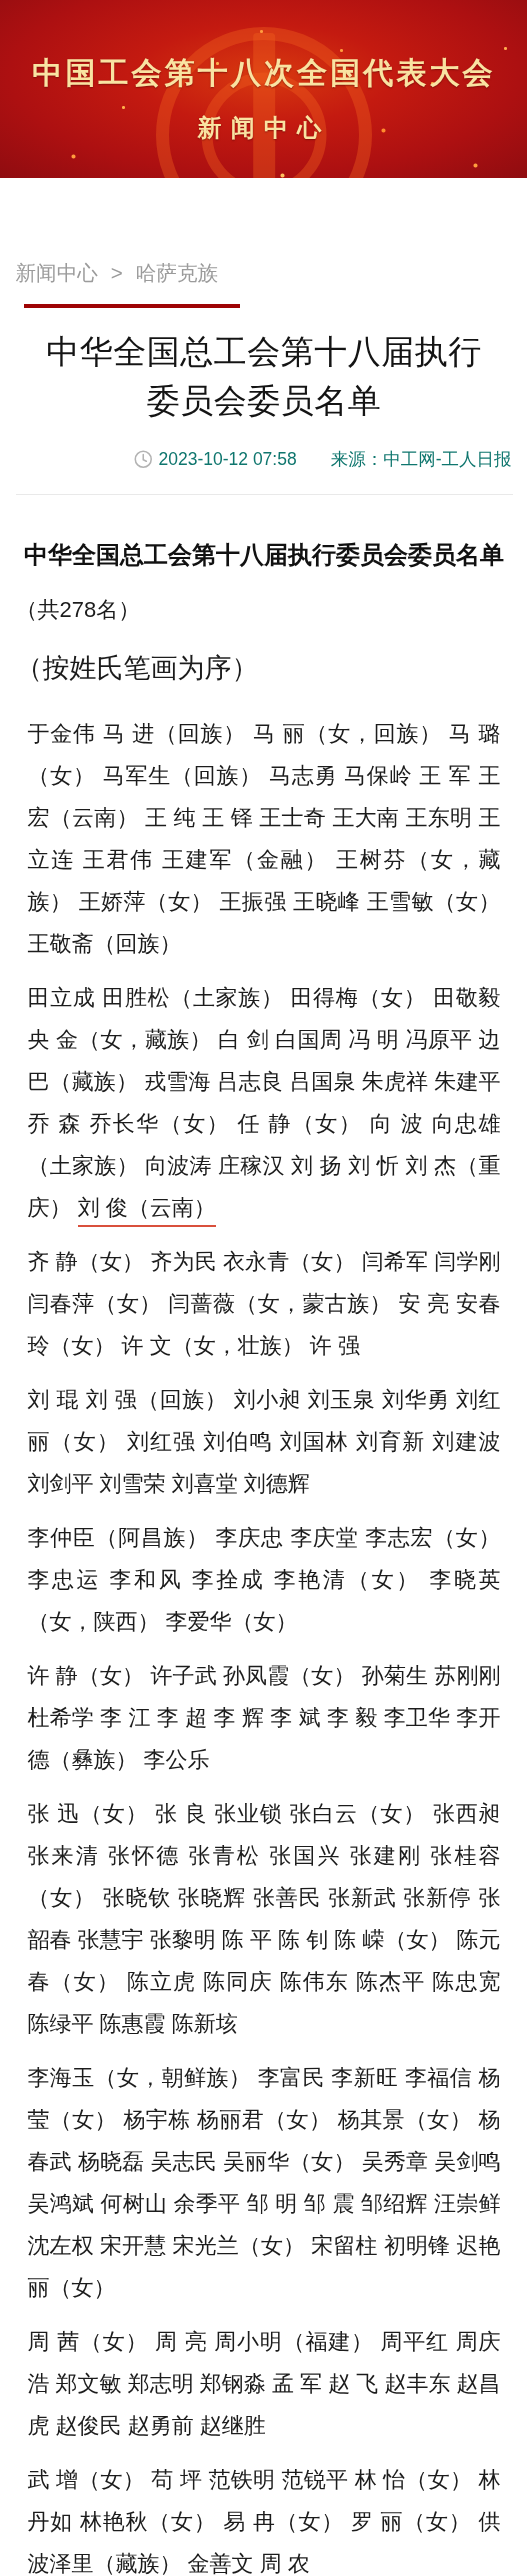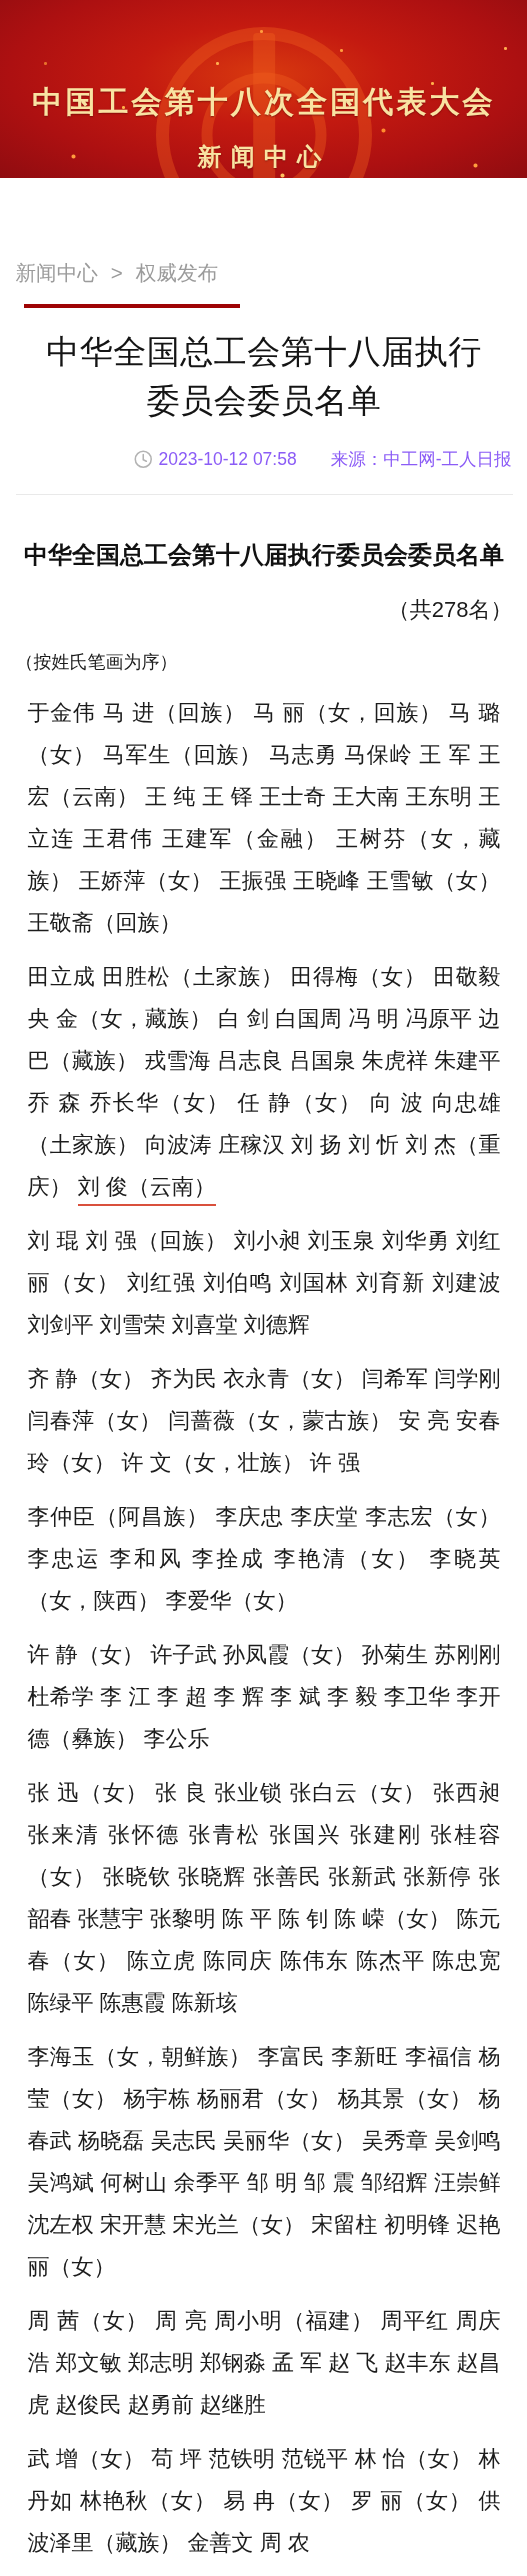--- a/index.html
+++ b/index.html
@@ -35,21 +35,21 @@
     position:absolute; left:0; top:0; width:2.6px; height:2.6px; border-radius:50%;
     background:transparent;
     box-shadow:
       72px 155px 0 0.5px #ff9d3e, 122px 106px 0 0 #ffb04a, 171px 183px 0 0.5px #ff8b2e,
       216px 62px 0 0 #ffae4e, 281px 174px 0 0.5px #ffc160, 340px 49px 0 0 #ff9d3e,
       382px 129px 0 0.5px #ff8b2e, 431px 82px 0 0 #ffb04a, 474px 164px 0 0.5px #ff9d3e,
       44px 62px 0 0 #e8702a, 504px 47px 0 0 #ffae4e, 260px 30px 0 0 #ff9d3e;
   }
   .banner-title {
     position:relative; z-index:2;
-    margin:0; padding-top:82px;
+    margin:0; padding-top:53px;
     text-align:center;
     font-size:30px; font-weight:bold; letter-spacing:3.1px;
     color:#f9e3a2;
     text-shadow:0 1px 1.5px rgba(90,5,5,.55);
   }
   .banner-sub {
     position:relative; z-index:2;
     margin-top:17.5px;
     text-align:center;
     font-size:24px; font-weight:bold; letter-spacing:9.3px;
@@ -78,38 +78,38 @@
     margin:18.5px auto 0;
     text-align:center;
     font-size:33px; font-weight:400; line-height:1.5;
     color:#141414;
     letter-spacing:0.5px;
   }
   .meta {
     display:flex; justify-content:flex-end; align-items:center;
     padding-right:16.5px;
     margin-top:21.6px;
-    font-size:17.5px; color:#8b5cf6;
+    font-size:17.5px; color:#0f766e;
   }
   .meta .clock { width:18.5px; height:18.5px; margin-right:6.2px; flex:none; }
   .meta .source-wrap { margin-left:34px; }
   .head-divider {
     border:none; border-top:1px solid #e9e9e9;
     margin:23px 15.5px 0 15.5px;
   }
 
   
   .article-body { padding:0 15.5px; color:#1c1c1c; }
   .body-title {
     margin:44px 0 0 0;
     text-align:center;
     font-size:24px; font-weight:700; color:#111111;
   }
-  .count-note { margin-top:24px; text-align:right; font-size:22px; }
-  .order-note { margin-top:25px; text-align:left; font-size:18px; }
+  .count-note { margin-top:24px; text-align:left; font-size:22px; }
+  .order-note { margin-top:25px; text-align:left; font-size:27px; }
   .name-list { margin-top:9.3px; }
   .name-list p {
     margin:12px;
     font-size:22px;
     line-height:42px;
     text-align:justify;
     word-break:break-all;
   }
   .underline-red {
     border-bottom:2.6px solid #d9503c;
@@ -122,21 +122,21 @@
 <div class="banner">
   <div class="emblem"></div>
   <div class="sparkles"></div>
   <div class="banner-title">中国工会第十八次全国代表大会</div>
   <div class="banner-sub">新闻中心</div>
 </div>
 
 <div class="breadcrumb">
   <span>新闻中心</span>
   <span class="sep">&gt;</span>
-  <span>权威发布</span>
+  <span>哈萨克族</span>
 </div>
 
 <div class="red-bar"></div>
 
 <h1 class="article-title">中华全国总工会第十八届执行委员会委员名单</h1>
 
 <div class="meta">
   <svg class="clock" viewBox="0 0 36 36">
     <circle cx="18" cy="18" r="15.5" fill="none" stroke="#b3b3b3" stroke-width="3"></circle>
     <path d="M18 9 L18 19 L24 22" fill="none" stroke="#b3b3b3" stroke-width="3" stroke-linecap="round"></path>
@@ -148,22 +148,22 @@
 <hr class="head-divider">
 
 <div class="article-body">
   <p class="body-title">中华全国总工会第十八届执行委员会委员名单</p>
   <p class="count-note">（共278名）</p>
   <p class="order-note">（按姓氏笔画为序）</p>
 
   <div class="name-list">
       <p><span>于金伟 马 进（回族） 马 丽（女，回族） 马 璐（女） 马军生（回族） 马志勇 马保岭 王 军 王 宏（云南） 王 纯 王 铎 王士奇 王大南 王东明 王立连 王君伟 王建军（金融） 王树芬（女，藏族） 王娇萍（女） 王振强 王晓峰 王雪敏（女） 王敬斋（回族）</span></p>
       <p><span>田立成 田胜松（土家族） 田得梅（女） 田敬毅 央 金（女，藏族） 白 剑 白国周 冯 明 冯原平 边 巴（藏族） 戎雪海 吕志良 吕国泉 朱虎祥 朱建平 乔 森 乔长华（女） 任 静（女） 向 波 向忠雄（土家族） 向波涛 庄稼汉 刘 扬 刘 忻 刘 杰（重庆） </span><span class="underline-red">刘 俊（云南）</span></p>
+      <p><span>齐 静（女） 齐为民 衣永青（女） 闫希军 闫学刚 闫春萍（女） 闫蔷薇（女，蒙古族） 安 亮 安春玲（女） 许 文（女，壮族） 许 强</span></p>
       <p><span>刘 琨 刘 强（回族） 刘小昶 刘玉泉 刘华勇 刘红丽（女） 刘红强 刘伯鸣 刘国林 刘育新 刘建波 刘剑平 刘雪荣 刘喜堂 刘德辉</span></p>
-      <p><span>齐 静（女） 齐为民 衣永青（女） 闫希军 闫学刚 闫春萍（女） 闫蔷薇（女，蒙古族） 安 亮 安春玲（女） 许 文（女，壮族） 许 强</span></p>
       <p><span>李仲臣（阿昌族） 李庆忠 李庆堂 李志宏（女） 李忠运 李和风 李拴成 李艳清（女） 李晓英（女，陕西） 李爱华（女）</span></p>
       <p><span>许 静（女） 许子武 孙凤霞（女） 孙菊生 苏刚刚 杜希学 李 江 李 超 李 辉 李 斌 李 毅 李卫华 李开德（彝族） 李公乐</span></p>
       <p><span>张 迅（女） 张 良 张业锁 张白云（女） 张西昶 张来清 张怀德 张青松 张国兴 张建刚 张桂容（女） 张晓钦 张晓辉 张善民 张新武 张新停 张韶春 张慧宇 张黎明 陈 平 陈 钊 陈 嵘（女） 陈元春（女） 陈立虎 陈同庆 陈伟东 陈杰平 陈忠宽 陈绿平 陈惠霞 陈新垓</span></p>
       <p><span>李海玉（女，朝鲜族） 李富民 李新旺 李福信 杨 莹（女） 杨宇栋 杨丽君（女） 杨其景（女） 杨春武 杨晓磊 吴志民 吴丽华（女） 吴秀章 吴剑鸣 吴鸿斌 何树山 余季平 邹 明 邹 震 邹绍辉 汪崇鲜 沈左权 宋开慧 宋光兰（女） 宋留柱 初明锋 迟艳丽（女）</span></p>
       <p><span>周 茜（女） 周 亮 周小明（福建） 周平红 周庆浩 郑文敏 郑志明 郑钢淼 孟 军 赵 飞 赵丰东 赵昌虎 赵俊民 赵勇前 赵继胜</span></p>
       <p><span>武 增（女） 苟 坪 范铁明 范锐平 林 怡（女） 林丹如 林艳秋（女） 易 冉（女） 罗 丽（女） 供波泽里（藏族） 金善文 周 农</span></p>
       <p><span>郝春燕（女） 胡 焯 胡文森 胡东方 胡永宽（满族） 胡春晓（女） 柳祥国 哈里玛（女，回族）</span></p>
     </div>
 
 </div>

